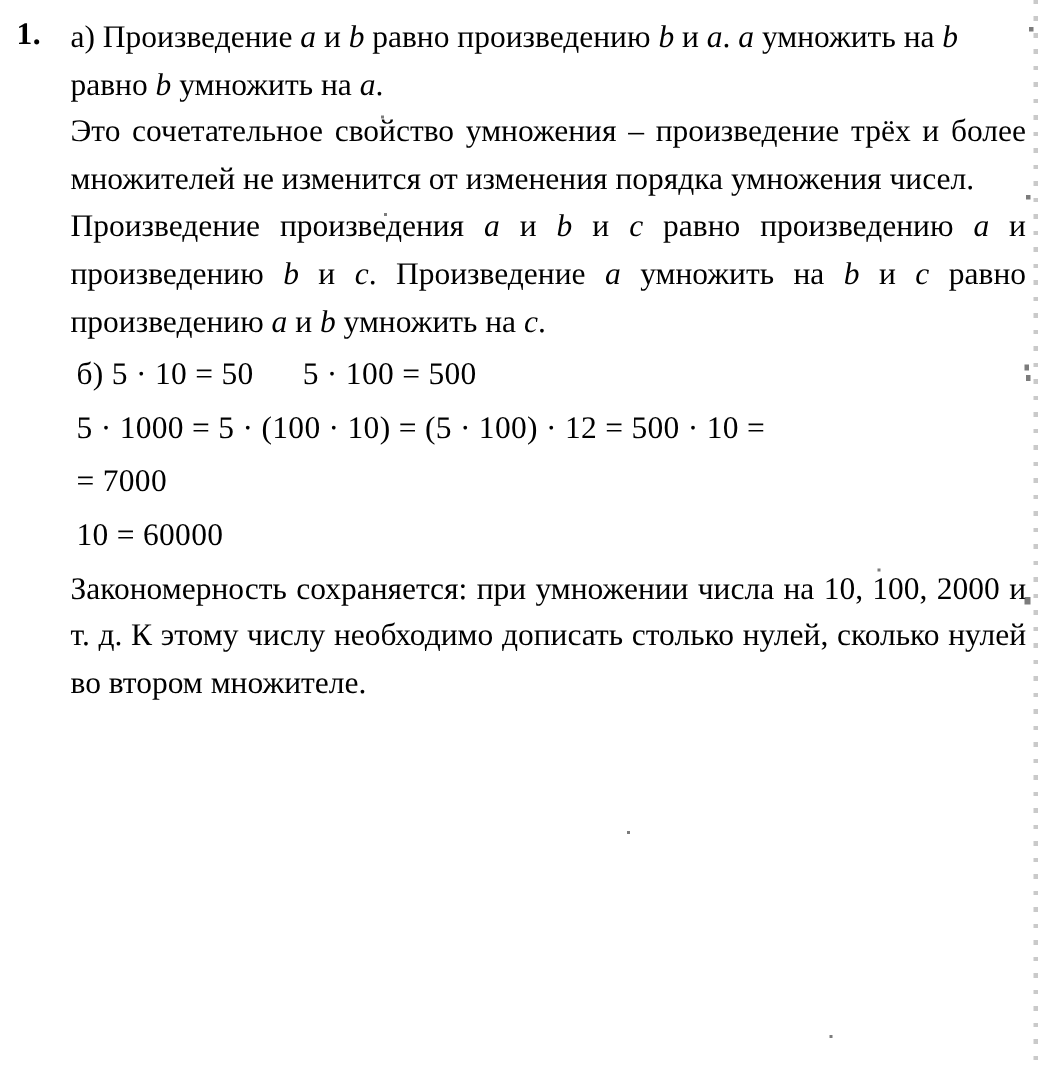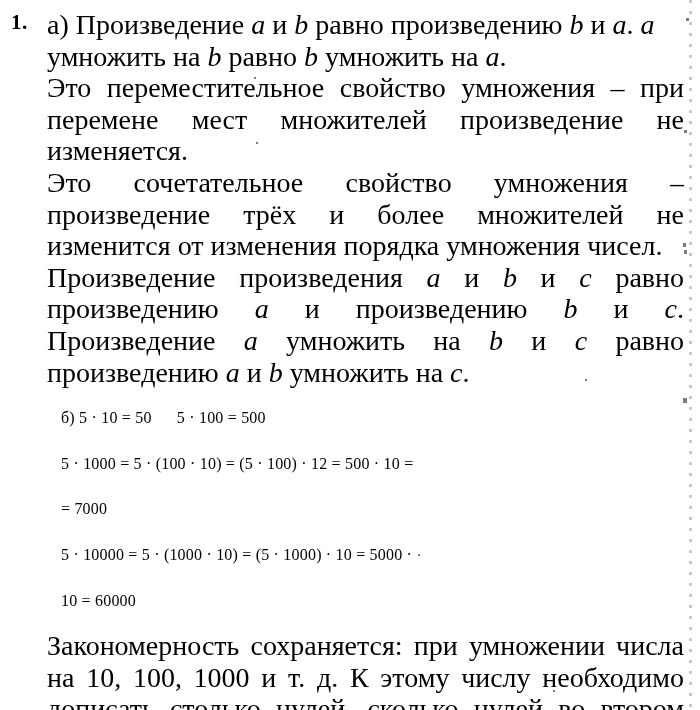--- a/index.html
+++ b/index.html
@@ -38,37 +38,37 @@
   }
 
   .body-col {
     position: absolute;
     left: 47px;
     top: 9px;
     width: 637px;
   }
 
   .para {
-    font-size: 28px;
+    font-size: 21px;
     line-height: 31.6px;
     margin: 0;
     text-align: left;
     word-spacing: 0px;
   }
   .para.justify {
     text-align: justify;
     text-align-last: left;
   }
   .para + .para { margin-top: 0px; }
 
   
   .mathline {
-    font-size: 16px;
+    font-size: 21px;
     line-height: 31.6px;
-    margin: 14px;
+    margin: 4px;
     white-space: pre;
     letter-spacing: 0.2px;
   }
 
   var, .mvar {
     font-style: italic;
     font-family: "Liberation Serif", "DejaVu Serif", serif;
   }
 
   
@@ -110,21 +110,20 @@
         Произведение <var class="mvar">a</var> и
         <var class="mvar">b</var> равно произведению
         <var class="mvar">b</var> и
         <var class="mvar">a</var>.
         <var class="mvar">a</var> умножить на
         <var class="mvar">b</var> равно
         <var class="mvar">b</var> умножить на
         <var class="mvar">a</var>.
       </p>
 
-      <p class="para justify">Это переместительное свойство умножения – при перемене мест множителей произведение не изменяется.</p>
 
       <p class="para justify">Это сочетательное свойство умножения – произведение трёх и более множителей не изменится от изменения порядка умножения чисел.</p>
 
       <p class="para justify">
         Произведение произведения <var class="mvar">a</var> и
         <var class="mvar">b</var> и
         <var class="mvar">c</var> равно произведению
         <var class="mvar">a</var> и произведению
         <var class="mvar">b</var> и
         <var class="mvar">c</var>. Произведение
@@ -132,24 +131,23 @@
         <var class="mvar">b</var> и
         <var class="mvar">c</var> равно произведению
         <var class="mvar">a</var> и
         <var class="mvar">b</var> умножить на
         <var class="mvar">c</var>.
       </p>
 
       <div class="mathline">б) 5 · 10 = 50      5 · 100 = 500</div>
       <div class="mathline">5 · 1000 = 5 · (100 · 10) = (5 · 100) · 12 = 500 · 10 =</div>
       <div class="mathline">= 7000</div>
-      <div class="mathline">5 · 10000 = 5 · (1000 · 10) = (5 · 1000) · 10 = 5000 ·</div>
       <div class="mathline">10 = 60000</div>
 
-      <p class="para justify">Закономерность сохраняется: при умножении числа на 10, 100, 1000 и т. д. К этому числу необходимо дописать столько нулей, сколько нулей во втором множителе.</p>
+      <p class="para justify">Закономерность сохраняется: при умножении числа на 10, 100, 2000 и т. д. К этому числу необходимо дописать столько нулей, сколько нулей во втором множителе.</p>
 
     </div>
   </div>
 
   <div class="edge-noise"></div>
   <span class="speck" style="left:254px;top:77px;width:2px;height:2px;"></span>
   <span class="speck" style="left:256px;top:142px;width:2px;height:2px;"></span>
   <span class="speck" style="left:585px;top:379px;width:2px;height:2px;"></span>
   <span class="speck" style="left:418px;top:554px;width:2px;height:2px;"></span>
   <span class="speck" style="left:553px;top:690px;width:2px;height:2px;"></span>

